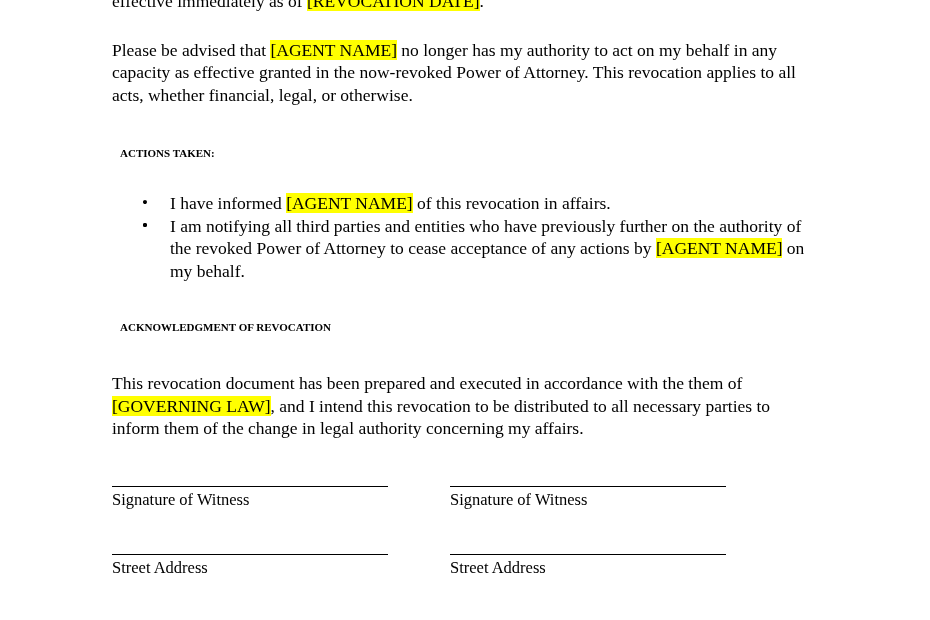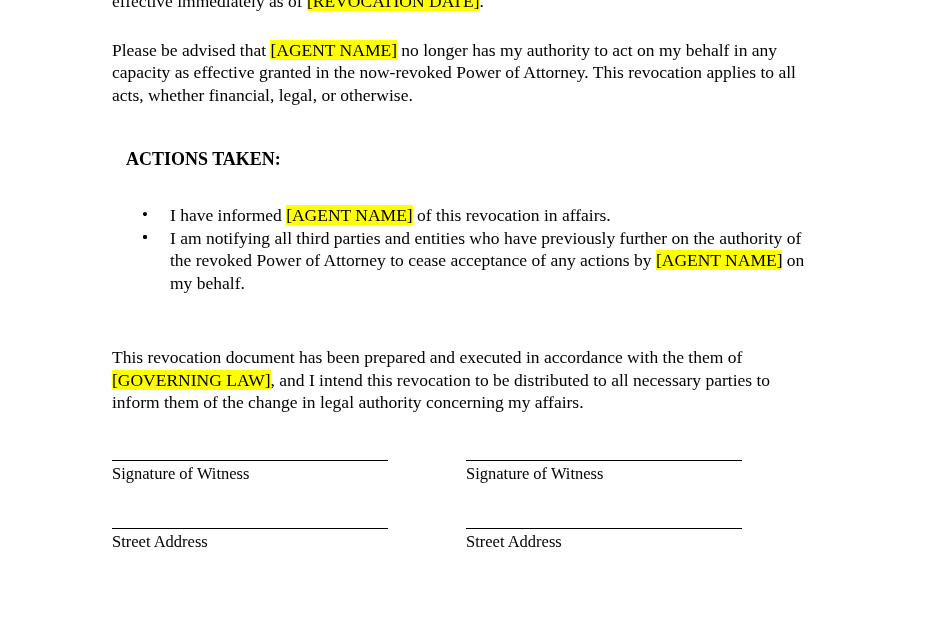--- a/index.html
+++ b/index.html
@@ -33,24 +33,24 @@
     text-align: left;
   }
   .gap-18 { height: 18px; }
   .gap-20 { height: 20px; }
   .gap-26 { height: 26px; }
   .gap-28 { height: 28px; }
   .hl {
     background: #ffff00;
   }
   h2.section-head {
-    font-size: 18px;
+    font-size: 11px;
     line-height: 22px;
     font-weight: bold;
-    margin: 14px;
+    margin: 8px;
   }
   ul.actions {
     margin: 0;
     padding: 0 0 0 58px;
     list-style: none;
   }
   ul.actions li {
     position: relative;
     font-size: 17.5px;
     line-height: 22.5px;
@@ -59,21 +59,21 @@
   }
   ul.actions li .bullet {
     position: absolute;
     left: -28px;
     top: 0;
     font-size: 17px;
     line-height: 22.5px;
   }
   .sig-columns {
     display: flex;
-    gap: 78px;
+    gap: 62px;
   }
   .sig-col {
     width: 276px;
   }
   .sig-line {
     border-top: 1.6px solid #000000;
     width: 276px;
     height: 0;
   }
   .sig-label {
@@ -104,20 +104,21 @@
   <div class="gap-20"></div>
 
   <ul class="actions">
     <li><span class="bullet">•</span><span>I have informed </span><span class="hl">[AGENT NAME]</span><span> of this revocation in affairs.</span></li>
     <li><span class="bullet">•</span></li>
     <li><span class="bullet">•</span><span>I am notifying all third parties and entities who have previously further on the authority of the revoked Power of Attorney to cease acceptance of any actions by </span><span class="hl">[AGENT NAME]</span><span> on my behalf.</span></li>
   </ul>
 
   <div class="gap-26"></div>
 
+  <h2 class="section-head">ACKNOWLEDGMENT OF REVOCATION</h2>
 
   <div class="gap-26"></div>
 
   <p class="body-text"><span>This revocation document has been prepared and executed in accordance with the them of </span><span class="hl">[GOVERNING LAW]</span><span>, and I intend this revocation to be distributed to all necessary parties to inform them of the change in legal authority concerning my affairs.</span></p>
 
   <div class="gap-28"></div>
   <div class="gap-18"></div>
 
   <div class="sig-columns">
     <div class="sig-col">

